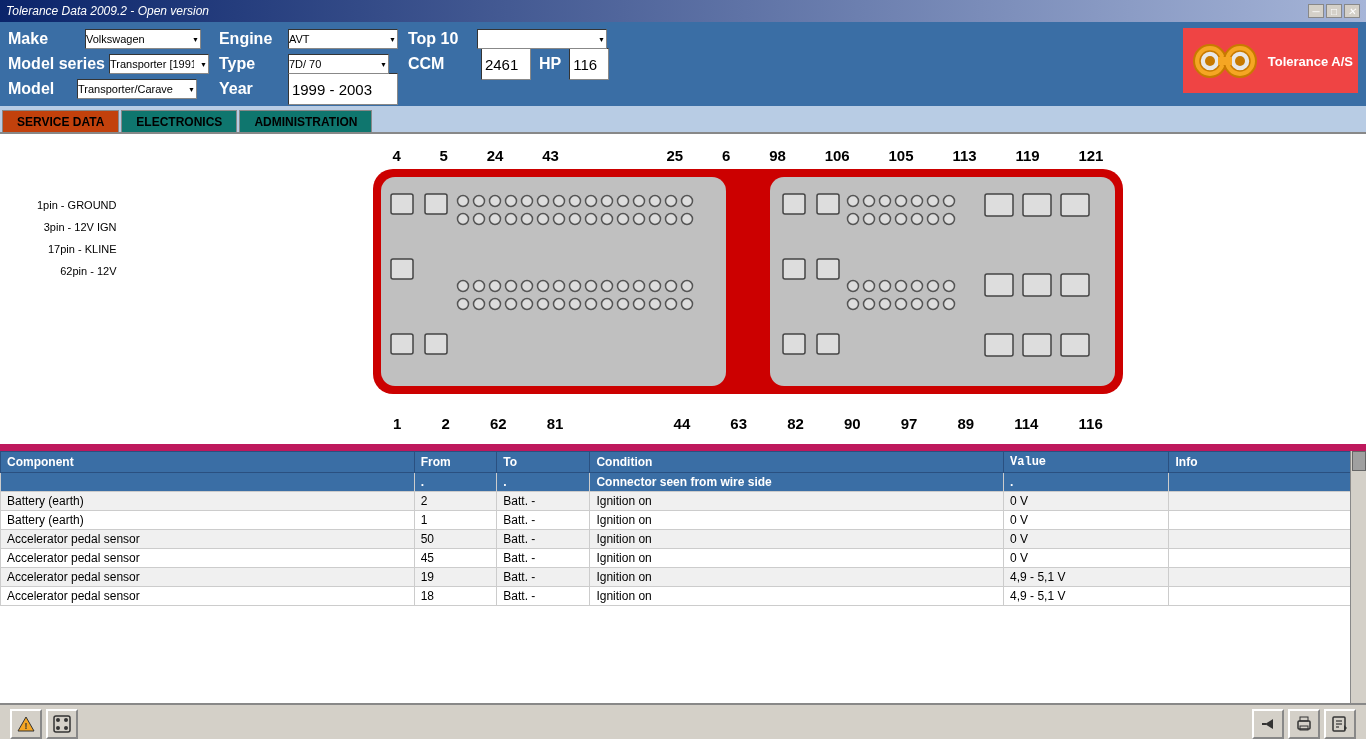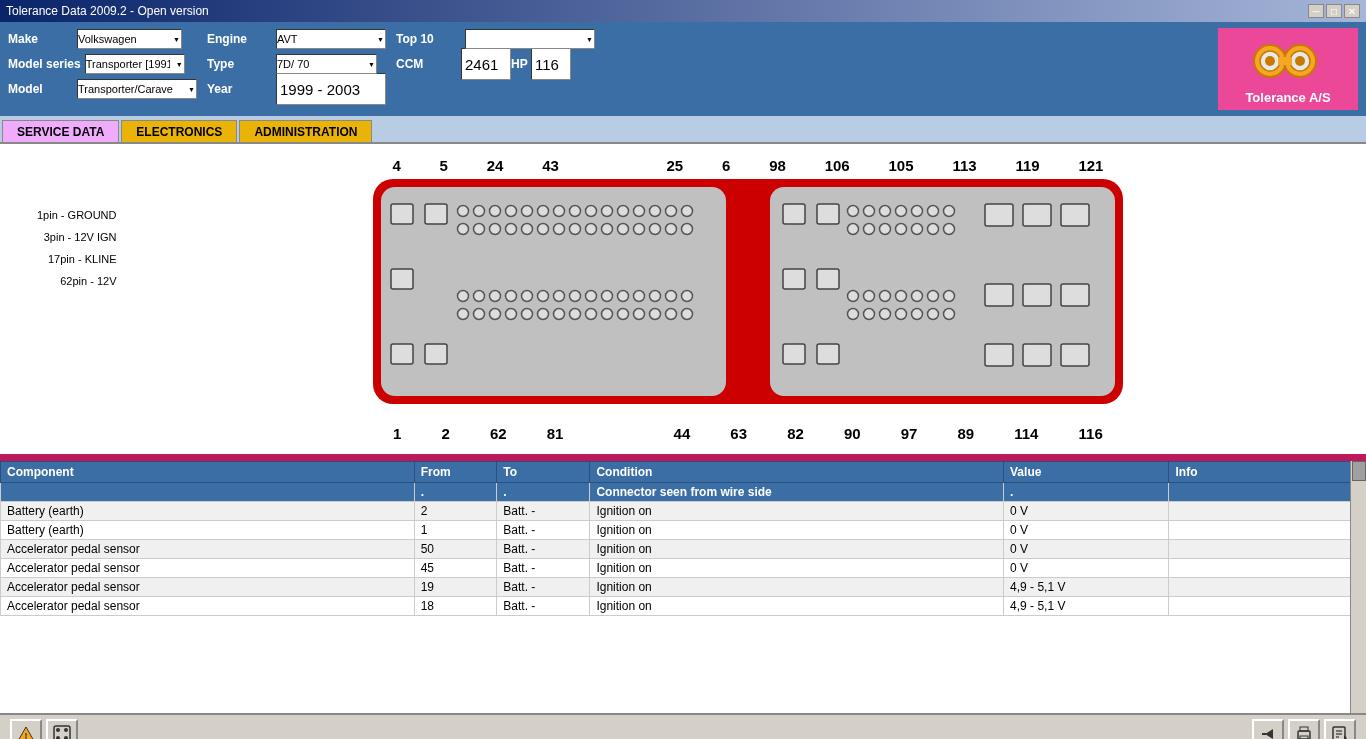--- a/index.html
+++ b/index.html
@@ -7,20 +7,21 @@
 
     
     #titlebar {
       background: linear-gradient(to right, #0a246a, #a6b5d8);
       color: white;
       padding: 3px 6px;
       display: flex;
       align-items: center;
       justify-content: space-between;
       height: 22px;
+      font-style: italic;
     }
     #titlebar-controls { display: flex; gap: 2px; }
     .title-btn {
       width: 16px; height: 14px;
       background: #d4d0c8;
       border: 1px solid #888;
       font-size: 10px;
       cursor: pointer;
       display: flex; align-items: center; justify-content: center;
     }
@@ -34,28 +35,28 @@
       align-items: flex-end;
       height: 28px;
     }
     .nav-tab {
       padding: 4px 14px;
       font-size: 12px;
       font-weight: bold;
       cursor: pointer;
       border: 1px solid #888;
       border-bottom: none;
-      background: #eab308;
+      background: #0f766e;
       margin-left: 2px;
       height: 22px;
       display: flex;
       align-items: center;
     }
     .nav-tab.active {
-      background: #f0abfc;
+      background: #c2410c;
       color: black;
       text-align: center;
     }
 
     
     #main-content {
       background: white;
       display: flex;
       flex-direction: column;
       height: calc(739px - 22px - 80px - 28px - 40px);
@@ -175,21 +176,21 @@
 
     .hrow {
       display: flex;
       align-items: center;
       gap: 4px;
       height: 22px;
     }
 
     .hlabel {
       color: white;
-      font-size: 12px;
+      font-size: 16px;
       font-weight: bold;
       min-width: 65px;
     }
 
     .hinput {
       height: 32px;
       border: 1px inset #888;
       background: white;
       font-size: 15px;
       padding: 1px 3px;
@@ -213,23 +214,23 @@
       height: 20px;
       background: white;
       border: 1px inset #888;
       font-size: 11px;
       padding-right: 14px;
       appearance: none;
       cursor: pointer;
     }
 
     .logo-box {
-      background: #ec4899;
-      display: flex;
-      flex-direction: column;
+      background: #ef4444;
+      display: flex;
+      flex-direction: row;
       align-items: center;
       justify-content: center;
       min-width: 140px;
       padding: 5px;
     }
 
     .logo-graphic {
       width: 80px;
       height: 55px;
     }
@@ -252,21 +253,21 @@
     <div class="title-btn">✕</div>
   </div>
 </div>
 
 <div id="header-section">
 
   <div class="header-col">
     <div class="hrow">
       <span class="hlabel">Make</span>
       <div class="hselect-wrap">
-        <select style="width:105px;">
+        <select style="width:116px;margin-left:8px;">
           <option>Volkswagen</option>
         </select>
       </div>
     </div>
     <div class="hrow">
       <span class="hlabel">Model series</span>
       <div class="hselect-wrap">
         <select style="width:100px;">
           <option>Transporter [1991 -</option>
         </select>
@@ -307,21 +308,21 @@
 
   <div class="header-col">
     <div class="hrow">
       <span class="hlabel">Top 10</span>
       <div class="hselect-wrap">
         <select style="width:130px;">
           <option></option>
         </select>
       </div>
     </div>
-    <div class="hrow" style="gap:0;">
+    <div class="hrow" style="gap:8px;">
       <span class="hlabel">CCM</span>
       <input class="hinput" type="text" style="width: 50px;" readonly="" value="2461">
       <span class="hlabel" style="min-width:20px;">HP</span>
       <input class="hinput" type="text" style="width: 40px;" readonly="" value="116">
     </div>
   </div>
 
   <div style="flex:1;"></div>
 
   <div class="logo-box">
@@ -534,21 +535,21 @@
 
   <div id="data-table-container" style="position:relative; flex:1; border-top:7px solid #be185d;">
     <div id="table-scroll-wrapper">
       <table id="data-table">
         <thead>
           <tr>
             <th style="width:400px;">Component</th>
             <th style="width:80px;">From</th>
             <th style="width:90px;margin-top:32px;">To</th>
             <th style="width:400px;">Condition</th>
-            <th style="width:160px;">Value</th>
+            <th style="width:160px;font-family:Liberation Mono, monospace;">Value</th>
             <th style="width:190px;">Info</th>
           </tr>
         </thead>
         <tbody id="table-body">
         <tr class="highlight-row">
               <td></td>
               <td>.</td>
               <td>.</td>
               <td>Connector seen from wire side</td>
               <td>.</td>

